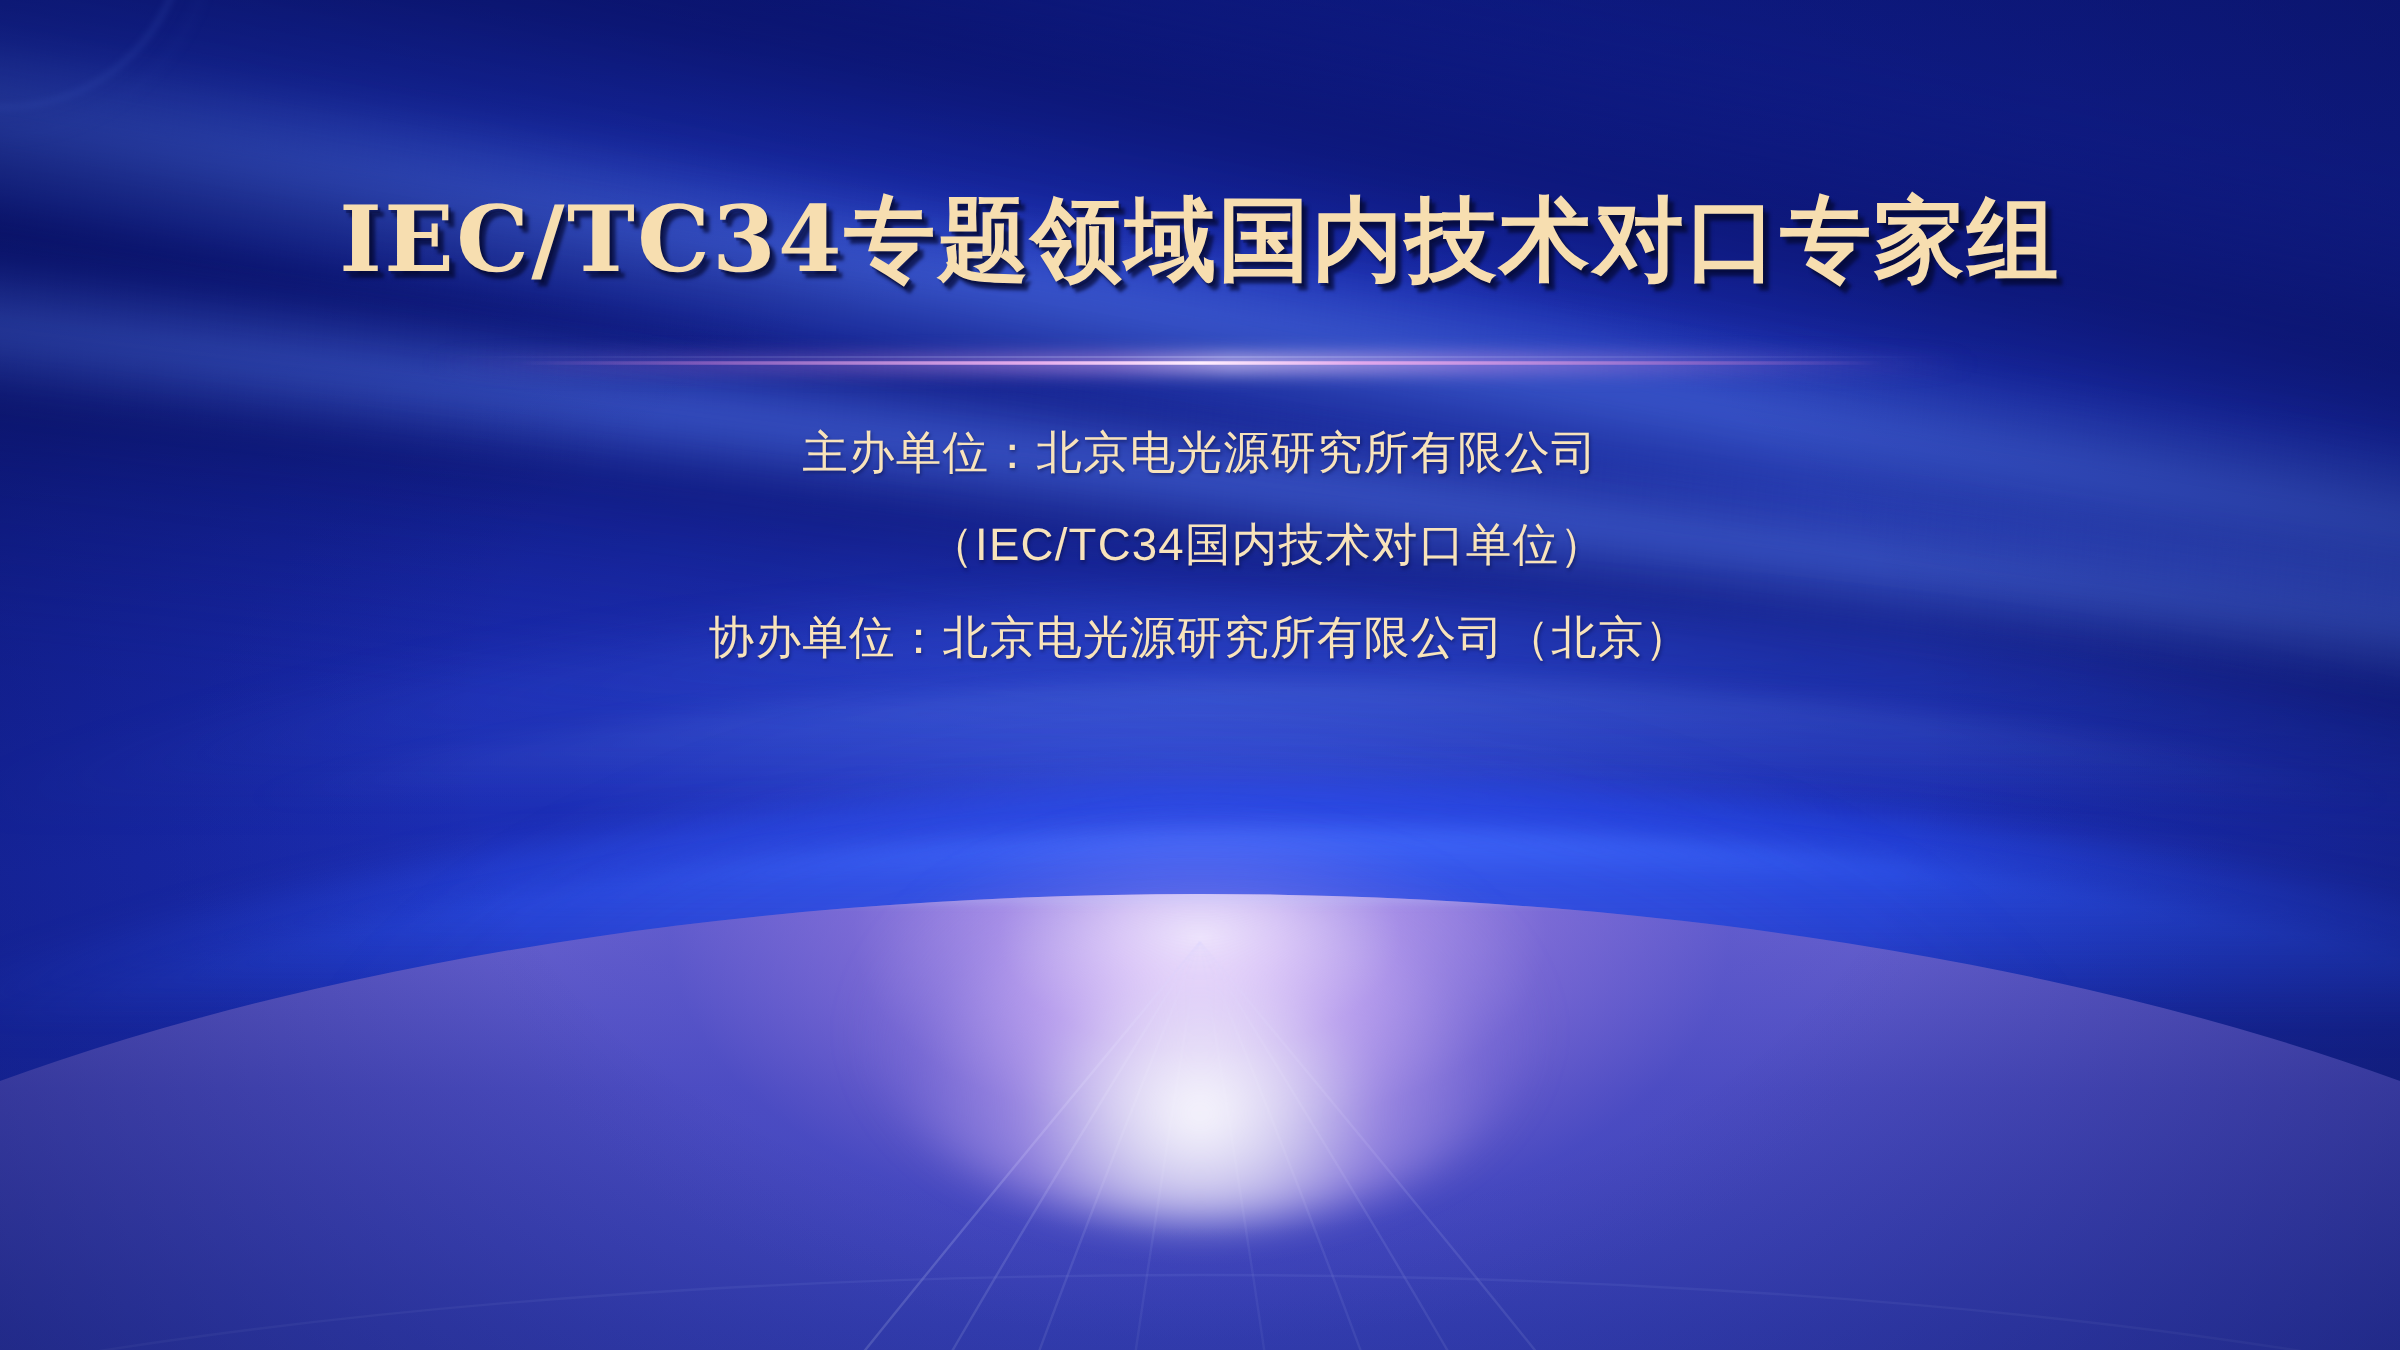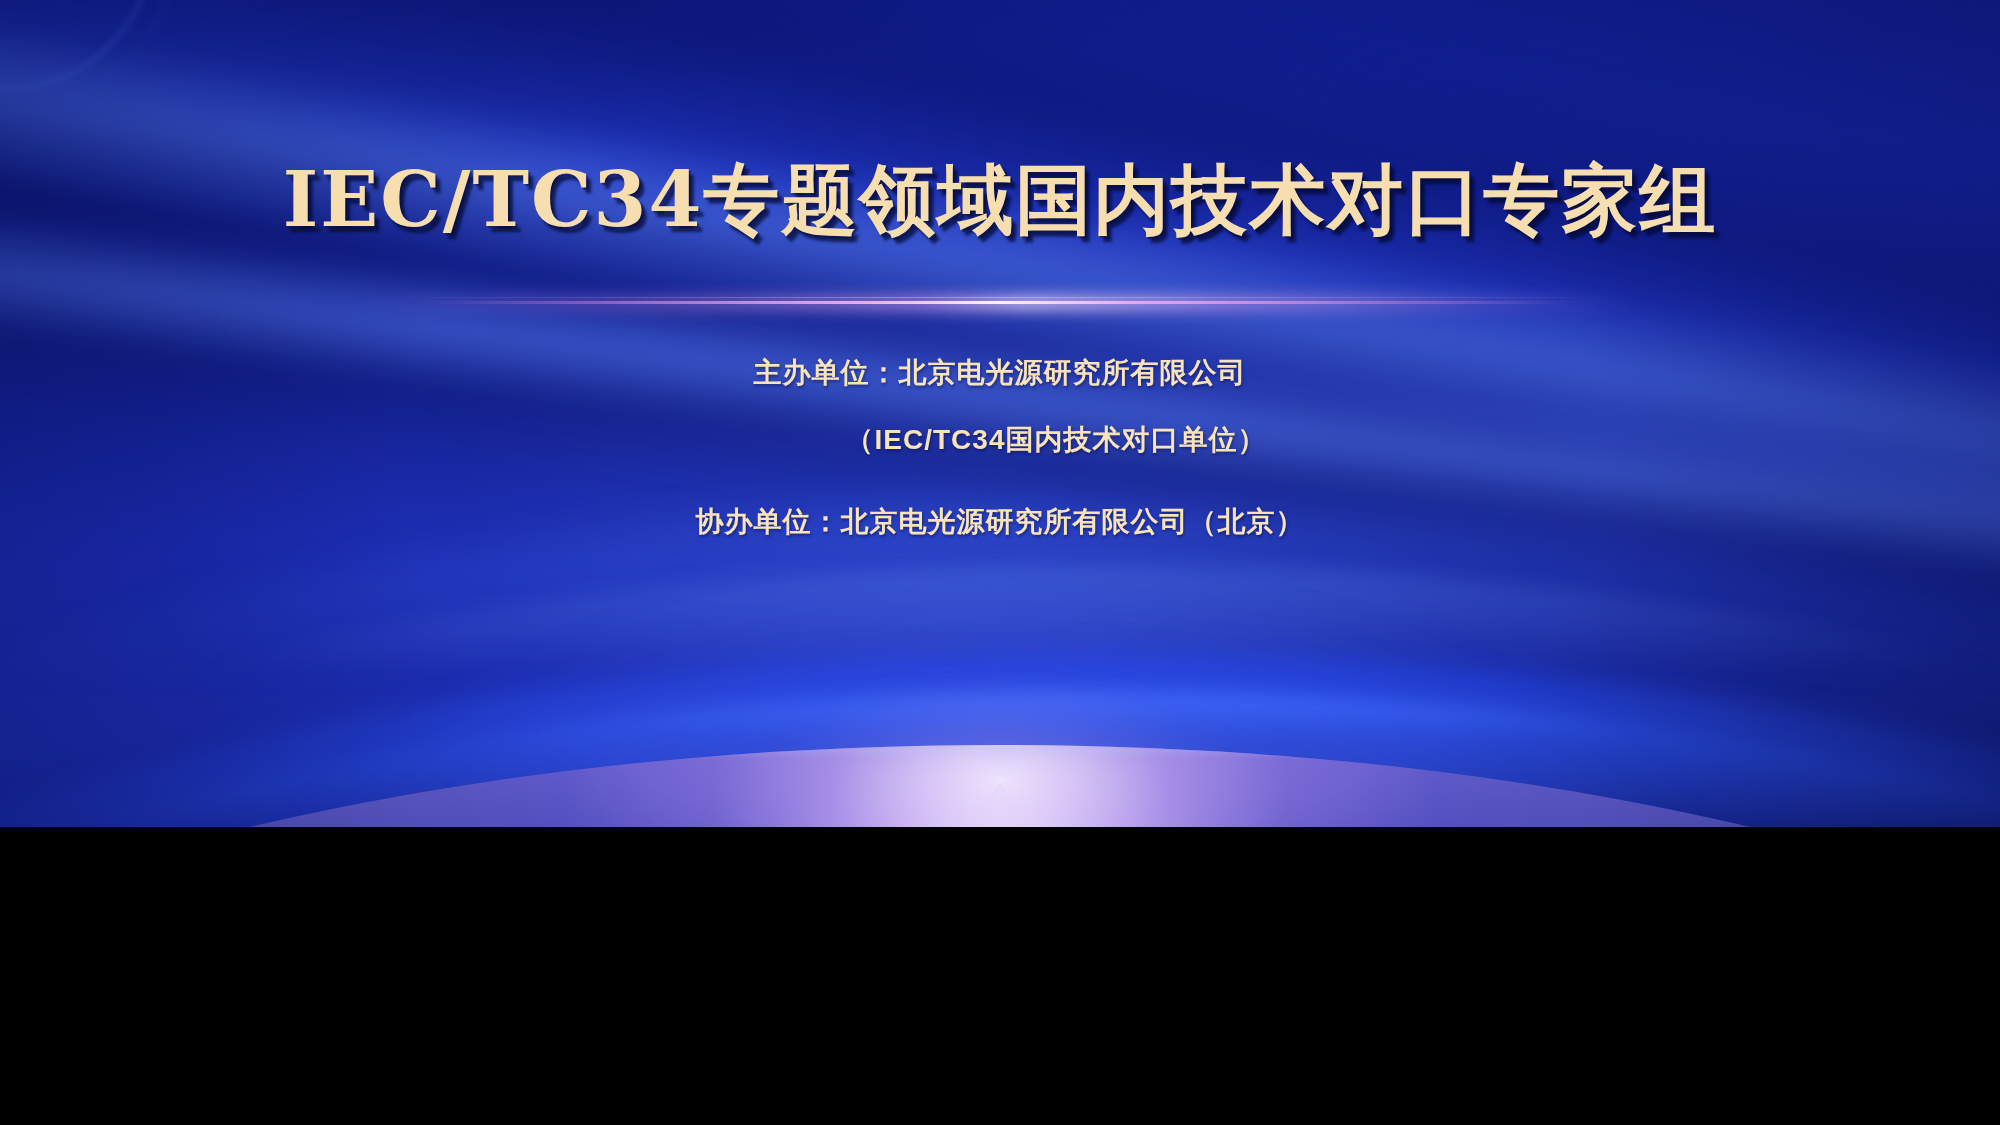--- a/index.html
+++ b/index.html
@@ -3,21 +3,21 @@
 <meta charset="utf-8">
 <style>
   html, body {
     margin: 0;
     padding: 0;
     background: #000;
   }
   #stage {
     position: relative;
     width: 2000px;
-    height: 827px;
+    height: 1125px;
     overflow: hidden;
     background: #0c4a6e;
     font-family: "Liberation Sans", "DejaVu Sans", sans-serif;
   }
 
   
   .bg-base {
     position: absolute; inset: 0;
     background:
       radial-gradient(ellipse 1200px 700px at 50% 62%, rgba(60,90,235,0.55) 0%, rgba(40,60,200,0.22) 45%, rgba(0,0,0,0) 72%),
@@ -248,29 +248,29 @@
   }
 
   .sub-block {
     margin-top: 48px;
     width: 100%;
     text-align: center;
   }
   .sub-line {
     color: #f8e3bb;
     font-family: "Liberation Sans", "DejaVu Sans", sans-serif;
-    font-weight: 700;
-    font-size: 28px;
+    font-weight: 400;
+    font-size: 38px;
     line-height: 1.0;
     letter-spacing: 1px;
     white-space: nowrap;
     text-shadow: 1px 2px 3px rgba(6,10,55,0.45);
   }
   .sub-line.s1 { margin-bottom: 39px; }
-  .sub-line.s2 { margin-bottom: 54px; padding-left: 112px; }
+  .sub-line.s2 { margin-bottom: 39px; padding-left: 112px; }
   .sub-line.s3 { }
 </style>
 </head>
 <body>
 
 <div id="stage">
 
   <div class="bg-base"></div>
 
   <div class="ribbon rb1"></div>

